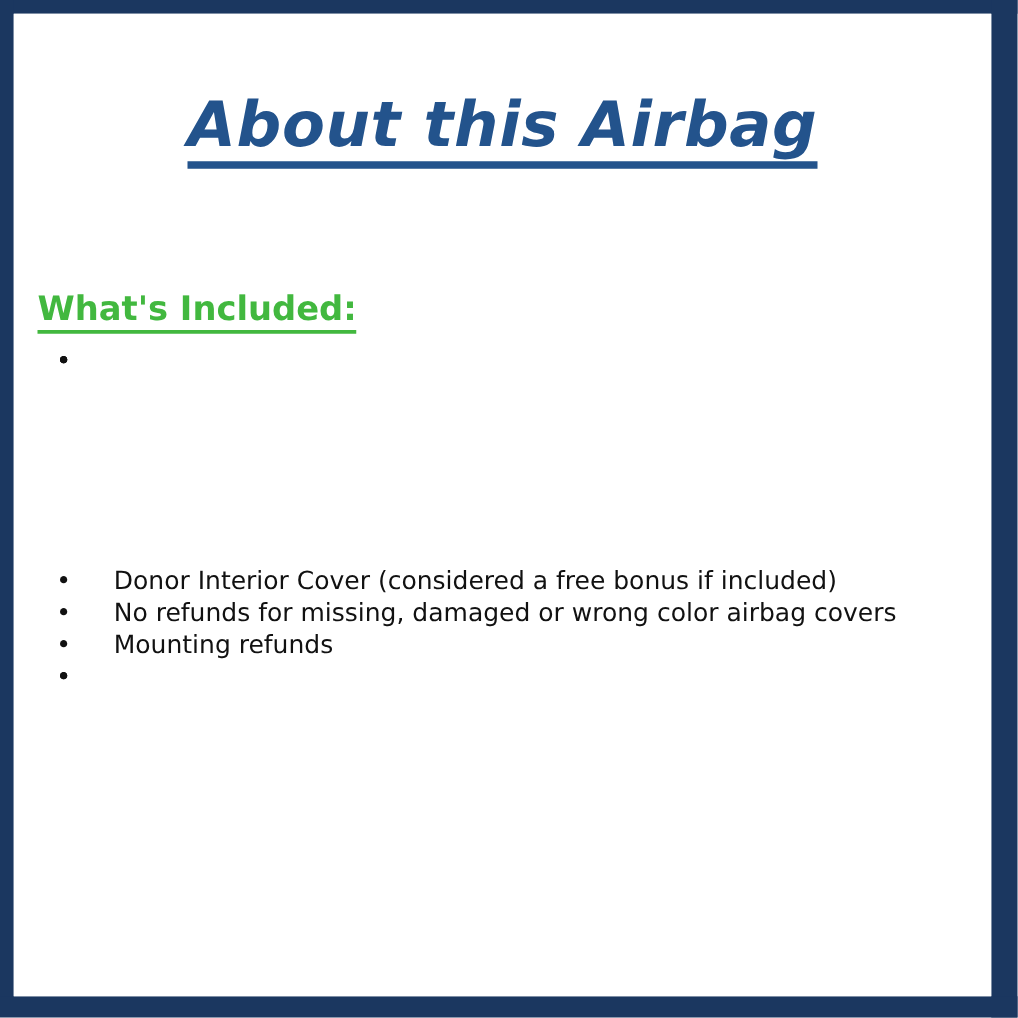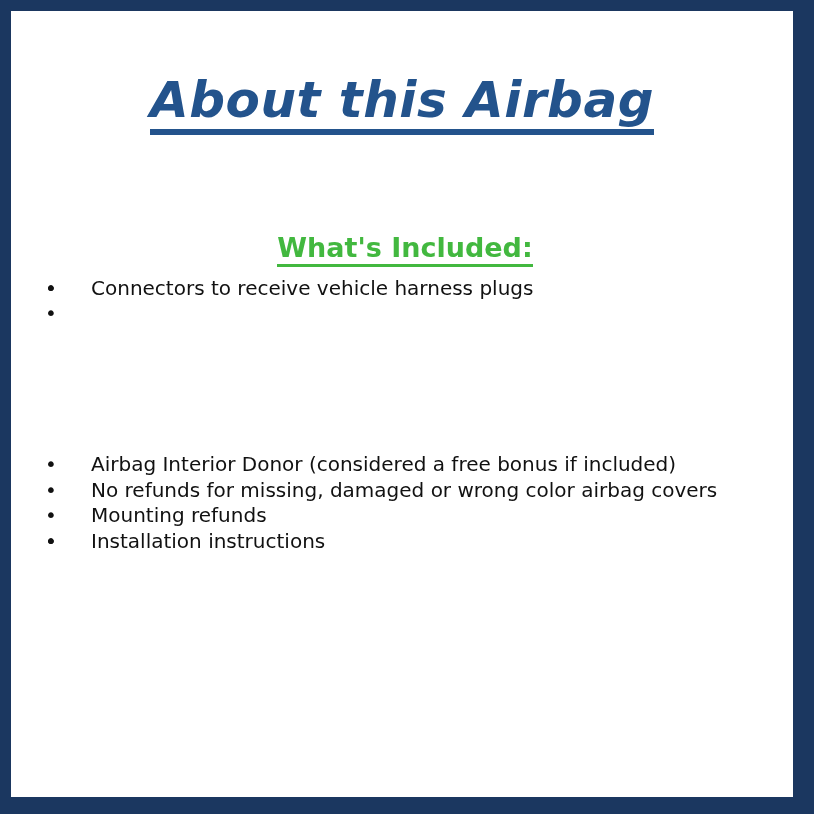--- a/index.html
+++ b/index.html
@@ -81,21 +81,21 @@
     font-weight: bold;
     white-space: nowrap;
     margin: 0;
     padding: 0;
   }
   .section-heading .heading-text {
     display: inline-block;
     border-bottom: 3px solid currentColor;
     padding-bottom: 1px;
   }
-  #heading-included { color: #42b83f; text-align: center; }
+  #heading-included { color: #42b83f; }
   #heading-excluded { color: #ec1c1c; }
 
   
   .bullet-list {
     list-style: none;
     margin: 0;
     padding: 0;
     color: #111111;
   }
   .bullet-list li {
@@ -139,46 +139,44 @@
     <div class="section" id="section-included">
       <div class="section-heading" id="heading-included">
         <span class="heading-text">What's Included:</span>
       </div>
       <ul class="bullet-list" id="list-included">
         <li>
           <span class="bullet-dot">•</span>
         </li>
         <li>
           <span class="bullet-dot">•</span>
-          <span>Connectors to receive vehicle harness plugs</span>
         </li>
         <li>
           <span class="bullet-dot">•</span>
         </li>
       </ul>
     </div>
 
     <div class="section" id="section-excluded">
       <ul class="bullet-list" id="list-excluded">
         <li>
           <span class="bullet-dot">•</span>
-          <span>Airbag Interior Donor (considered a free bonus if included)</span>
+          <span>Donor Interior Cover (considered a free bonus if included)</span>
         </li>
         <li>
           <span class="bullet-dot">•</span>
           <span>No refunds for missing, damaged or wrong color airbag covers</span>
         </li>
         <li>
           <span class="bullet-dot">•</span>
           <span>Mounting refunds</span>
         </li>
         <li>
           <span class="bullet-dot">•</span>
         </li>
         <li>
           <span class="bullet-dot">•</span>
-          <span>Installation instructions</span>
         </li>
       </ul>
     </div>
 
   </div>
 </div>
 
 </body></html>

